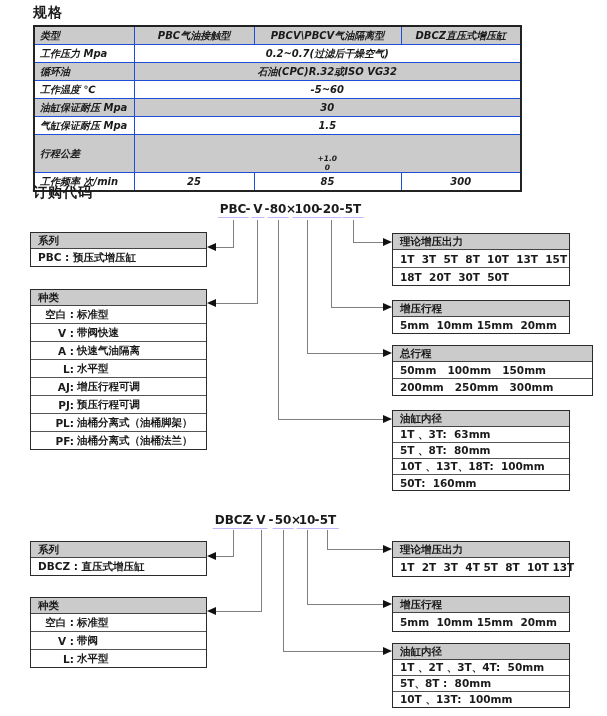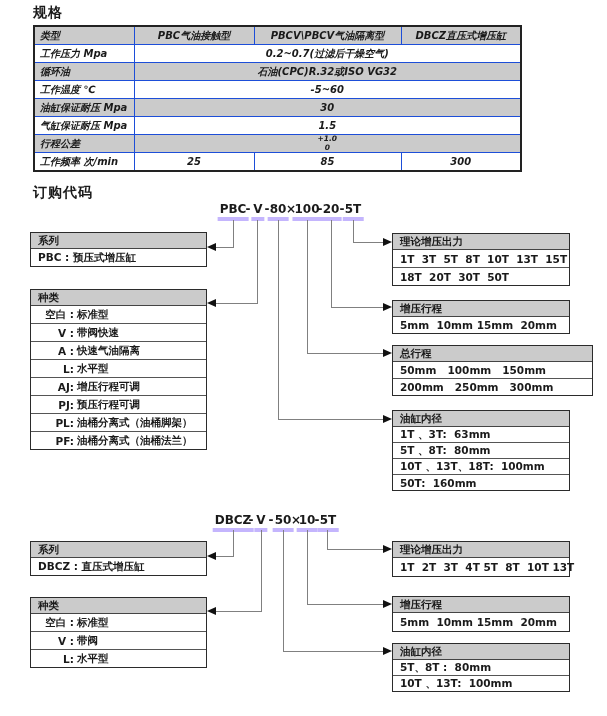--- a/index.html
+++ b/index.html
@@ -10,36 +10,36 @@
   .heading{position:absolute;font-size:14px;font-weight:bold;letter-spacing:1px;}
 
   
   table.spec{position:absolute;left:33px;top:25px;width:487px;border-collapse:collapse;table-layout:fixed;
     border:2px solid #222;}
   table.spec td{border:1px solid #1d4ed8;height:17px;font-size:10px;font-weight:bold;
     text-align:center;vertical-align:middle;padding:0 2px;overflow:hidden;font-style:italic;}
   table.spec td.lbl{text-align:left;padding-left:5px;}
   tr.g td{background:#cbcbcb;}
   tr.w td{background:#ffffff;margin-top:48px;}
-  .tol{line-height:1.15;font-size:7.5px;font-weight:bold;}
+  .tol{line-height:1.15;font-size:7.5px;font-weight:bold;margin-top:20px;}
 
   
   .box{position:absolute;border:1.5px solid #2b2b2b;background:#fff;box-sizing:border-box;}
   .box .hd{background:#cbcbcb;border-bottom:1px solid #444;height:15px;display:flex;align-items:center;
     padding-left:7px;font-size:10.5px;font-weight:bold;}
   .box .row{display:flex;align-items:center;padding-left:7px;font-size:10.5px;font-weight:bold;white-space:pre;height:17px;}
   .box .row + .row{border-top:1px solid #555;}
   .r15{height:15px !important;}
   .r16{height:16px !important;}
   .r18{height:18px !important;}
   .kc{display:inline-block;width:36px;text-align:right;white-space:pre;margin-right:3px;flex:none;}
 
   
   .seg{position:absolute;transform:translateX(-50%);font-size:12px;font-weight:bold;white-space:pre;
-    border-bottom:4px solid #c4b5fd;padding:0 2px 1px 2px;}
+    border-bottom:1px solid #c4b5fd;padding:0 2px 1px 2px;}
   .sep{position:absolute;transform:translateX(-50%);font-size:12px;font-weight:bold;white-space:pre;}
 
   
   .vl{position:absolute;width:1px;background:#808080;}
   .hl{position:absolute;height:1px;background:#808080;}
   .arl{position:absolute;width:0;height:0;border-top:4px solid transparent;border-bottom:4px solid transparent;
     border-right:9px solid #111;}
   .arr{position:absolute;width:0;height:0;border-top:4px solid transparent;border-bottom:4px solid transparent;
     border-left:9px solid #111;}
 </style>
@@ -209,20 +209,21 @@
     <div class="row r18">1T  2T  3T  4T 5T  8T  10T 13T</div>
   </div>
 
   <div class="box" style="left:392px;top:596px;width:178px;">
     <div class="hd">增压行程</div>
     <div class="row r18">5mm  10mm 15mm  20mm</div>
   </div>
 
   <div class="box" style="left:392px;top:643px;width:178px;">
     <div class="hd">油缸内径</div>
+    <div class="row r15">1T 、2T 、3T、4T:  50mm</div>
     <div class="row r15">5T、8T :  80mm</div>
     <div class="row r15">10T 、13T:  100mm</div>
   </div>
 
   <div class="vl" style="left:233px;top:530px;height:26px;"></div>
   <div class="hl" style="left:216px;top:556px;width:18px;"></div>
   <div class="arl" style="left:207px;top:552px;"></div>
 
   <div class="vl" style="left:261px;top:530px;height:81px;"></div>
   <div class="hl" style="left:216px;top:611px;width:46px;"></div>

